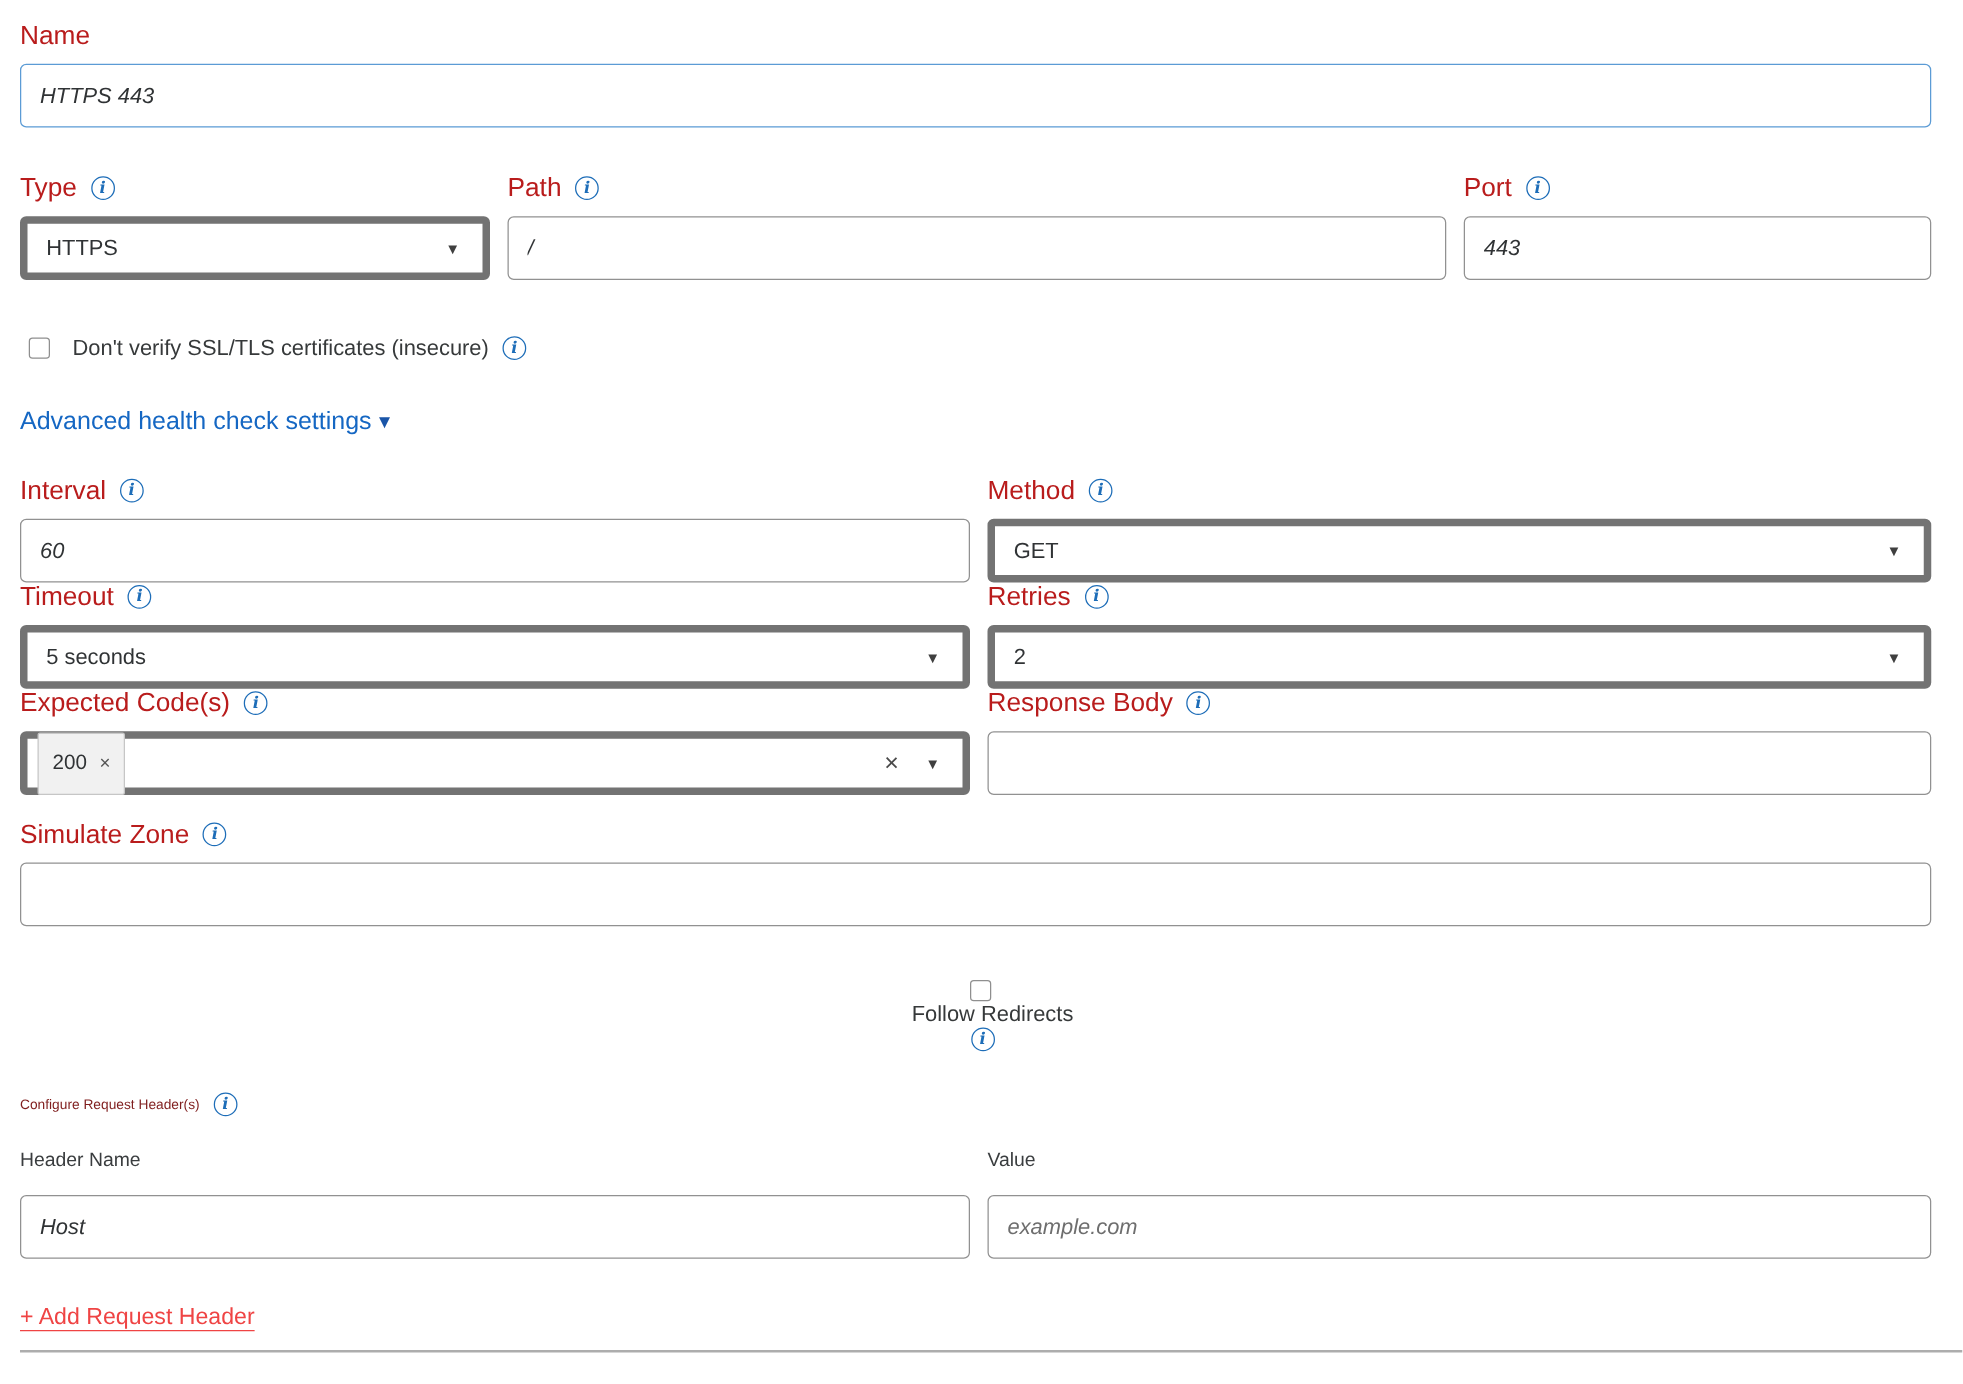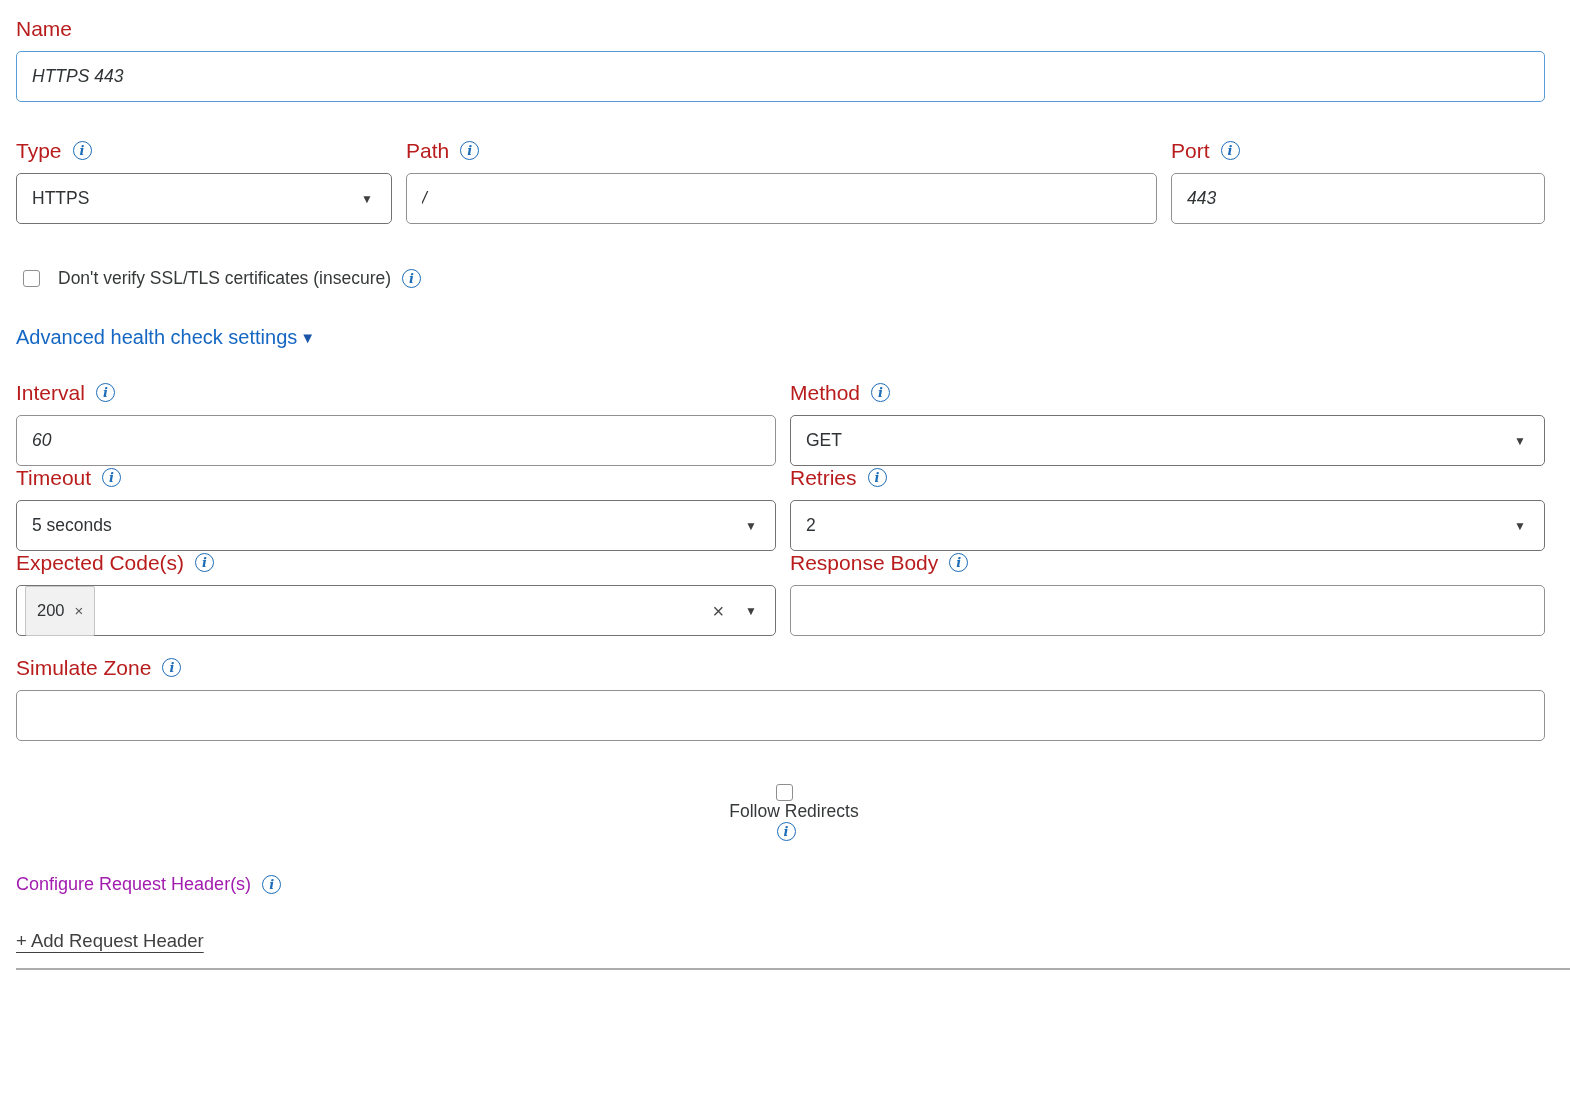--- a/index.html
+++ b/index.html
@@ -42,21 +42,21 @@
     font-size: 17.5px; color: #303335;
     background: #fff;
     outline: none;
     font-style: italic;
   }
   .text-input::placeholder { color: #6e6e6e; opacity: 1; }
   .text-input.focused { border: 1.5px solid #5b9bd5; }
 
   .select-box {
     width: 100%; height: 51px;
-    border: 1px solid #737373; border-radius: 5px;
+    border: 6px solid #737373; border-radius: 5px;
     padding: 0 18px 0 15px;
     background: #fff;
     display: flex; align-items: center; justify-content: space-between;
     font-size: 17.5px; color: #303335;
     cursor: pointer;
   }
   .caret { font-size: 12px; color: #3f3f3f; line-height: 1; user-select: none; }
 
   .row-3 { display: grid; grid-template-columns: 376px 1fr 374px; column-gap: 14px; margin-top: 37px; }
   .row-2 { display: grid; grid-template-columns: 760px 1fr; column-gap: 14px; }
@@ -95,28 +95,28 @@
   .ms-controls { display: flex; align-items: center; gap: 21px; }
   .clear-x { font-size: 20px; color: #4a4a4a; line-height: 1; cursor: pointer; }
 
   .simulate-field { margin-top: 20px; }
 
   .follow-row { display: flex; align-items: center; margin-top: 43px; flex-direction: column; }
   .follow-row .checkbox { margin-left: 8px; }
   .follow-row .check-label { margin-left: 27px; }
 
   .section-label-row { display: flex; align-items: center; margin-top: 33px; }
-  .section-label { font-size: 18px; color: #a21caf; text-align: right; }
+  .section-label { font-size: 11px; color: #7f1d1d; text-align: right; }
 
   .header-grid { margin-top: 27px; }
   .small-label { font-size: 15.5px; color: #3a3d3f; display: block; margin-bottom: 18px; }
 
   .add-link-row { margin-top: 35px; }
   .add-link {
-    font-size: 18.5px; color: #404040; text-decoration: underline;
+    font-size: 18.5px; color: #ef4444; text-decoration: underline;
     text-underline-offset: 5px;
     cursor: pointer;
   }
 
   .bottom-divider { border: none; border-top: 2px solid #adadad; margin: 16px -25px 0 0; }
 </style>
 </head>
 <body>
 
 <div>
@@ -255,20 +255,30 @@
     <span class="checkbox"></span>
     <span class="check-label">Follow Redirects</span>
     <span class="info-icon">i</span>
   </div>
 
   <div class="section-label-row">
     <span class="section-label">Configure Request Header(s)</span>
     <span class="info-icon">i</span>
   </div>
 
+  <div class="row-2 header-grid">
+    <div class="field">
+      <label class="small-label">Header Name</label>
+      <input class="text-input" type="text" value="Host" style="">
+    </div>
+    <div class="field">
+      <label class="small-label">Value</label>
+      <input class="text-input" type="text" placeholder="example.com" style="">
+    </div>
+  </div>
 
   <div class="add-link-row">
     <a class="add-link">+ Add Request Header</a>
   </div>
 
   <hr class="bottom-divider">
 
 </div>
 
 </body></html>

